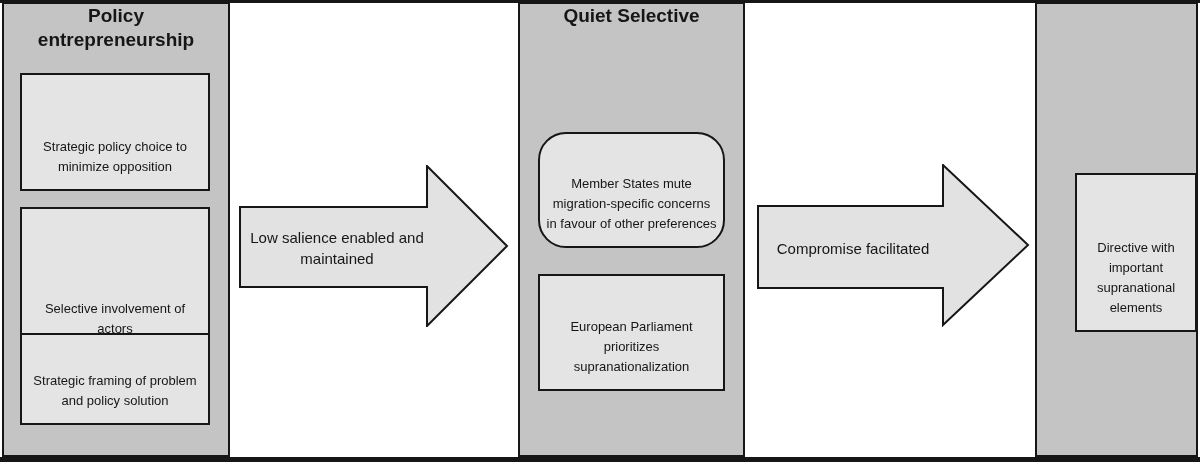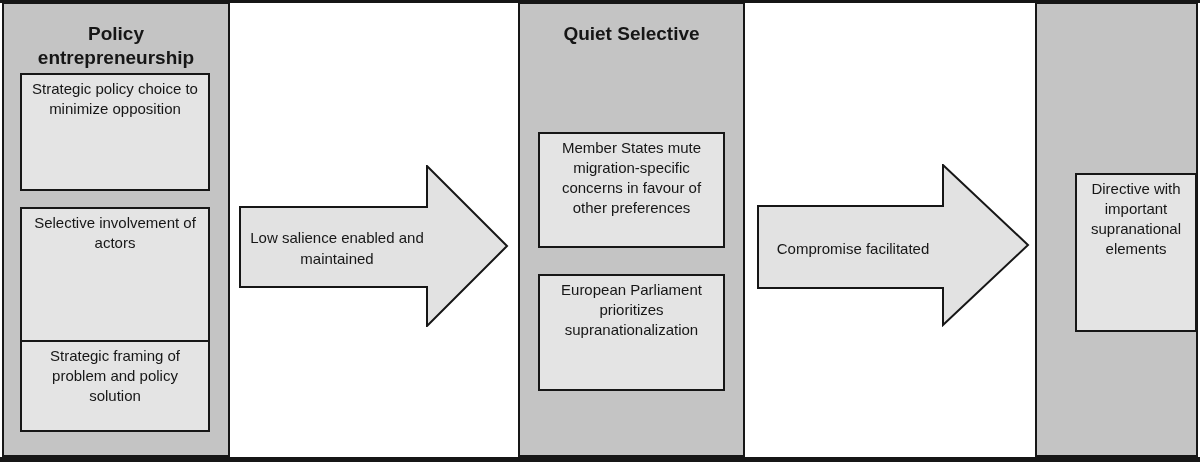--- a/index.html
+++ b/index.html
@@ -31,49 +31,49 @@
     height: 455px;
     background: var(--column-bg, #c4c4c4);
     border: 2px solid var(--border, #161616);
     box-sizing: border-box;
   }
   .col-1 { left: 2px;    width: 228px; }
   .col-2 { left: 518px;  width: 227px; }
   .col-3 { left: 1035px; width: 163px; }
 
   .col-title {
-    padding-top: 18px;
+    padding-top: 0;
     text-align: center;
     font-weight: bold;
     font-size: 19px;
     line-height: 24px;
     white-space: pre-line;
   }
 
   .box {
     position: absolute;
     box-sizing: border-box;
     background: var(--box-bg, #e4e4e4);
     border: 2px solid var(--border, #161616);
     display: flex;
-    align-items: flex-start;
+    align-items: flex-end;
     justify-content: center;
     text-align: center;
-    font-size: 15px;
+    font-size: 13px;
     line-height: 20px;
-    padding: 4px 6px;
+    padding: 12px 6px;
   }
   
   .col-1 .box { left: 16px; width: 190px; }
   .c1-b1 { top: 69px;  height: 118px; }
   .c1-b2 { top: 203px; height: 146px; }
-  .c1-b3 { top: 336px; height: 92px; }
+  .c1-b3 { top: 329px; height: 92px; }
   
   .col-2 .box { left: 18px; width: 187px; }
-  .c2-b1 { top: 128px; height: 116px; }
+  .c2-b1 { top: 128px; height: 116px; border-radius: 28px; }
   .c2-b2 { top: 270px; height: 117px; }
   
   .col-3 .box { left: 16px; width: 122px; }
   .c3-b1 { top: 169px; height: 159px; margin-left: 22px; }
 
   .arrow-svg {
     position: absolute;
     display: block;
   }
   .arrow-1 { left: 239px; top: 165px; }

